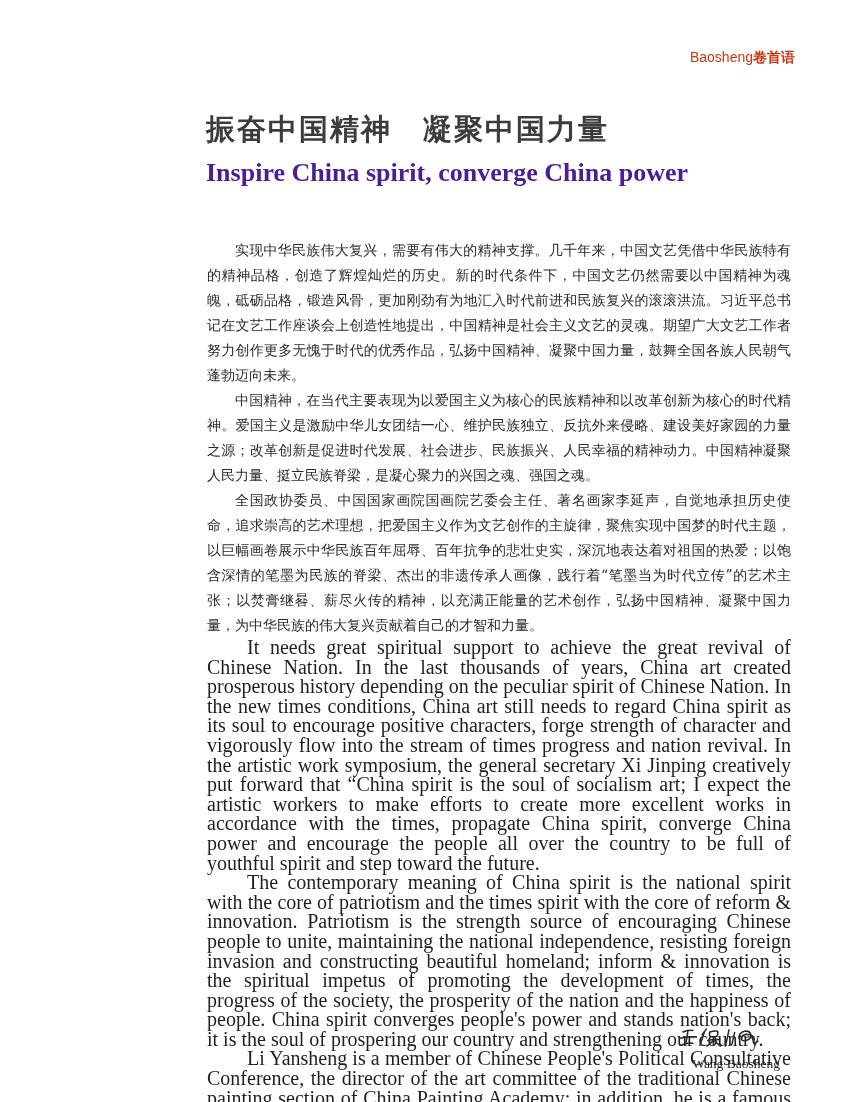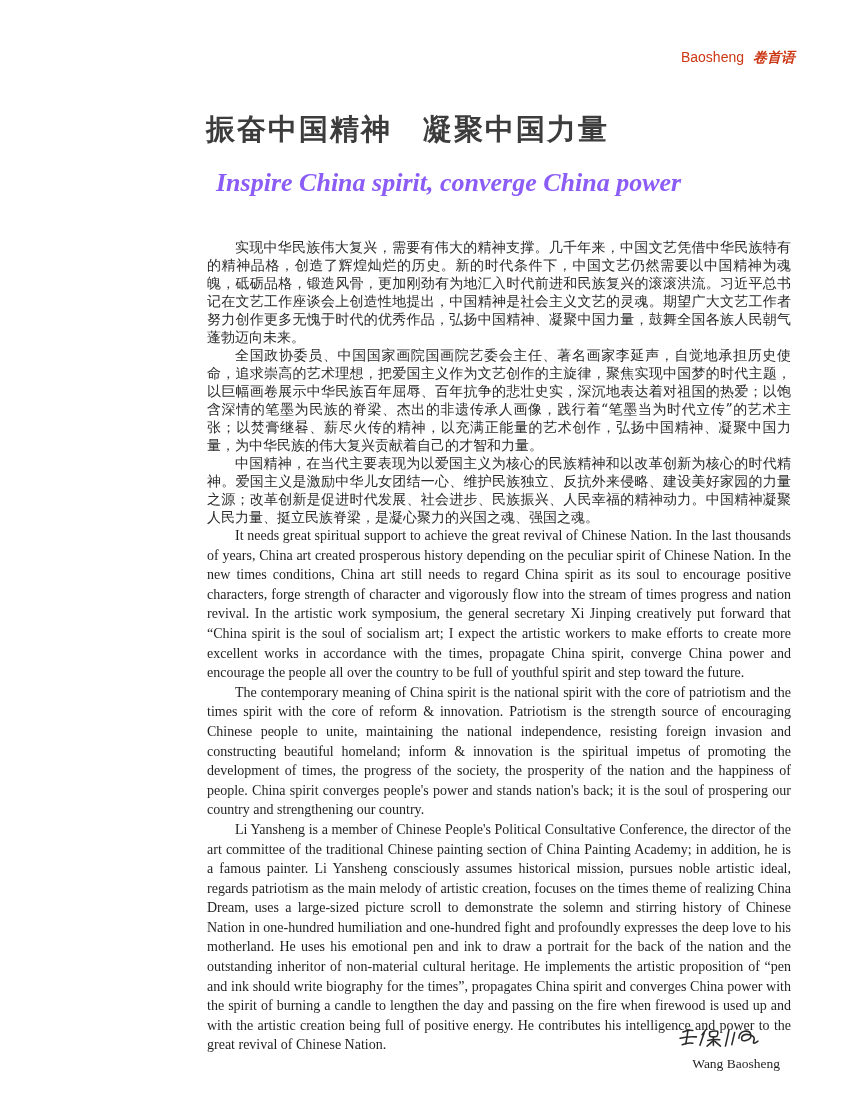--- a/index.html
+++ b/index.html
@@ -20,66 +20,63 @@
     position: absolute;
     top: 49px;
     right: 51px;
     font-family: "Liberation Sans", sans-serif;
     font-size: 14px;
     color: #cc3714;
     white-space: nowrap;
   }
   .foreword-label .zh {
     font-weight: 700;
-    margin-left: 9px;
-    font-style: italic;
   }
   .title-zh {
     position: absolute;
     left: 206px;
     top: 110px;
     margin: 0;
     font-family: "DejaVu Serif", serif;
     font-size: 29px;
     font-weight: 700;
     letter-spacing: 2px;
     color: #3c3c3c;
     white-space: nowrap;
   }
   .title-en {
     position: absolute;
     left: 206px;
     top: 158px;
-    margin: 10px;
+    margin: 0;
     font-family: "Liberation Serif", serif;
     font-size: 26px;
     font-weight: 700;
-    color: #8b5cf6;
+    color: #4c1d95;
     white-space: nowrap;
-    font-style: italic;
   }
   .content {
     position: absolute;
     left: 207px;
     top: 238px;
     width: 584px;
   }
   .content p {
     margin: 0;
     text-align: justify;
     text-indent: 2em;
   }
   .content p.zh-p {
     font-size: 14px;
-    line-height: 18px;
+    line-height: 25px;
     color: #2b2b2b;
     font-family: "DejaVu Serif", serif;
   }
   .content p.en-p {
-    font-size: 14px;
+    font-size: 20px;
     line-height: 19.6px;
     color: #1f1f1f;
     font-family: "Liberation Serif", serif;
   }
   .signature-block {
     position: absolute;
     left: 668px;
     top: 1024px;
     width: 112px;
     text-align: right;
@@ -102,22 +99,22 @@
 
   <div class="foreword-label">
     <span class="en">Baosheng</span><span class="zh">卷首语</span>
   </div>
 
   <h1 class="title-zh">振奋中国精神　凝聚中国力量</h1>
   <h2 class="title-en">Inspire China spirit, converge China power</h2>
 
   <div class="content">
     <p class="zh-p">实现中华民族伟大复兴，需要有伟大的精神支撑。几千年来，中国文艺凭借中华民族特有的精神品格，创造了辉煌灿烂的历史。新的时代条件下，中国文艺仍然需要以中国精神为魂魄，砥砺品格，锻造风骨，更加刚劲有为地汇入时代前进和民族复兴的滚滚洪流。习近平总书记在文艺工作座谈会上创造性地提出，中国精神是社会主义文艺的灵魂。期望广大文艺工作者努力创作更多无愧于时代的优秀作品，弘扬中国精神、凝聚中国力量，鼓舞全国各族人民朝气蓬勃迈向未来。</p>
+    <p class="zh-p">中国精神，在当代主要表现为以爱国主义为核心的民族精神和以改革创新为核心的时代精神。爱国主义是激励中华儿女团结一心、维护民族独立、反抗外来侵略、建设美好家园的力量之源；改革创新是促进时代发展、社会进步、民族振兴、人民幸福的精神动力。中国精神凝聚人民力量、挺立民族脊梁，是凝心聚力的兴国之魂、强国之魂。</p>
     <p class="zh-p">全国政协委员、中国国家画院国画院艺委会主任、著名画家李延声，自觉地承担历史使命，追求崇高的艺术理想，把爱国主义作为文艺创作的主旋律，聚焦实现中国梦的时代主题，以巨幅画卷展示中华民族百年屈辱、百年抗争的悲壮史实，深沉地表达着对祖国的热爱；以饱含深情的笔墨为民族的脊梁、杰出的非遗传承人画像，践行着“笔墨当为时代立传”的艺术主张；以焚膏继晷、薪尽火传的精神，以充满正能量的艺术创作，弘扬中国精神、凝聚中国力量，为中华民族的伟大复兴贡献着自己的才智和力量。</p>
-    <p class="zh-p">中国精神，在当代主要表现为以爱国主义为核心的民族精神和以改革创新为核心的时代精神。爱国主义是激励中华儿女团结一心、维护民族独立、反抗外来侵略、建设美好家园的力量之源；改革创新是促进时代发展、社会进步、民族振兴、人民幸福的精神动力。中国精神凝聚人民力量、挺立民族脊梁，是凝心聚力的兴国之魂、强国之魂。</p>
     <p class="en-p">It needs great spiritual support to achieve the great revival of Chinese Nation. In the last thousands of years, China art created prosperous history depending on the peculiar spirit of Chinese Nation. In the new times conditions, China art still needs to regard China spirit as its soul to encourage positive characters, forge strength of character and vigorously flow into the stream of times progress and nation revival. In the artistic work symposium, the general secretary Xi Jinping creatively put forward that “China spirit is the soul of socialism art; I expect the artistic workers to make efforts to create more excellent works in accordance with the times, propagate China spirit, converge China power and encourage the people all over the country to be full of youthful spirit and step toward the future.</p>
     <p class="en-p">The contemporary meaning of China spirit is the national spirit with the core of patriotism and the times spirit with the core of reform &amp; innovation. Patriotism is the strength source of encouraging Chinese people to unite, maintaining the national independence, resisting foreign invasion and constructing beautiful homeland; inform &amp; innovation is the spiritual impetus of promoting the development of times, the progress of the society, the prosperity of the nation and the happiness of people. China spirit converges people's power and stands nation's back; it is the soul of prospering our country and strengthening our country.</p>
     <p class="en-p"><span>Li Yansheng is a member of Chinese People's Political Consultative Conference, the director of the art committee of the traditional Chinese painting section of China Painting Academy; in addition, he is a famous painter. Li Yansheng consciously assumes historical mission, pursues noble artistic ideal, regards patriotism as the main melody of artistic creation, focuses on the times theme of realizing China Dream, uses a large-sized picture scroll to demonstrate the solemn and stirring history of Chinese Nation in one-hundred humiliation and one-hundred fight and profoundly expresses the deep love to his motherland. He uses his emotional pen and ink to draw a portrait for the back of the nation and the outstanding inheritor of non-material cultural heritage. He implements the artistic proposition of “pen and ink should write biography for the times”, propagates China spirit and converges China power with the spirit of burning a candle to lengthen  the day and passing on the fire when firewood is used up and with the artistic creation being full of positive energy. He contributes his intelligence and power to the great revival of Chinese Nation.</span></p>
   </div>
 
   <div class="signature-block">
     <svg width="92" height="30" viewBox="0 0 130 42" fill="none" stroke="#2a2a2a" stroke-width="2.2" stroke-linecap="round" stroke-linejoin="round">
 
       <path d="M7 11 Q14 8 21 9"></path>
       <path d="M3 20 Q13 17 26 18"></path>

